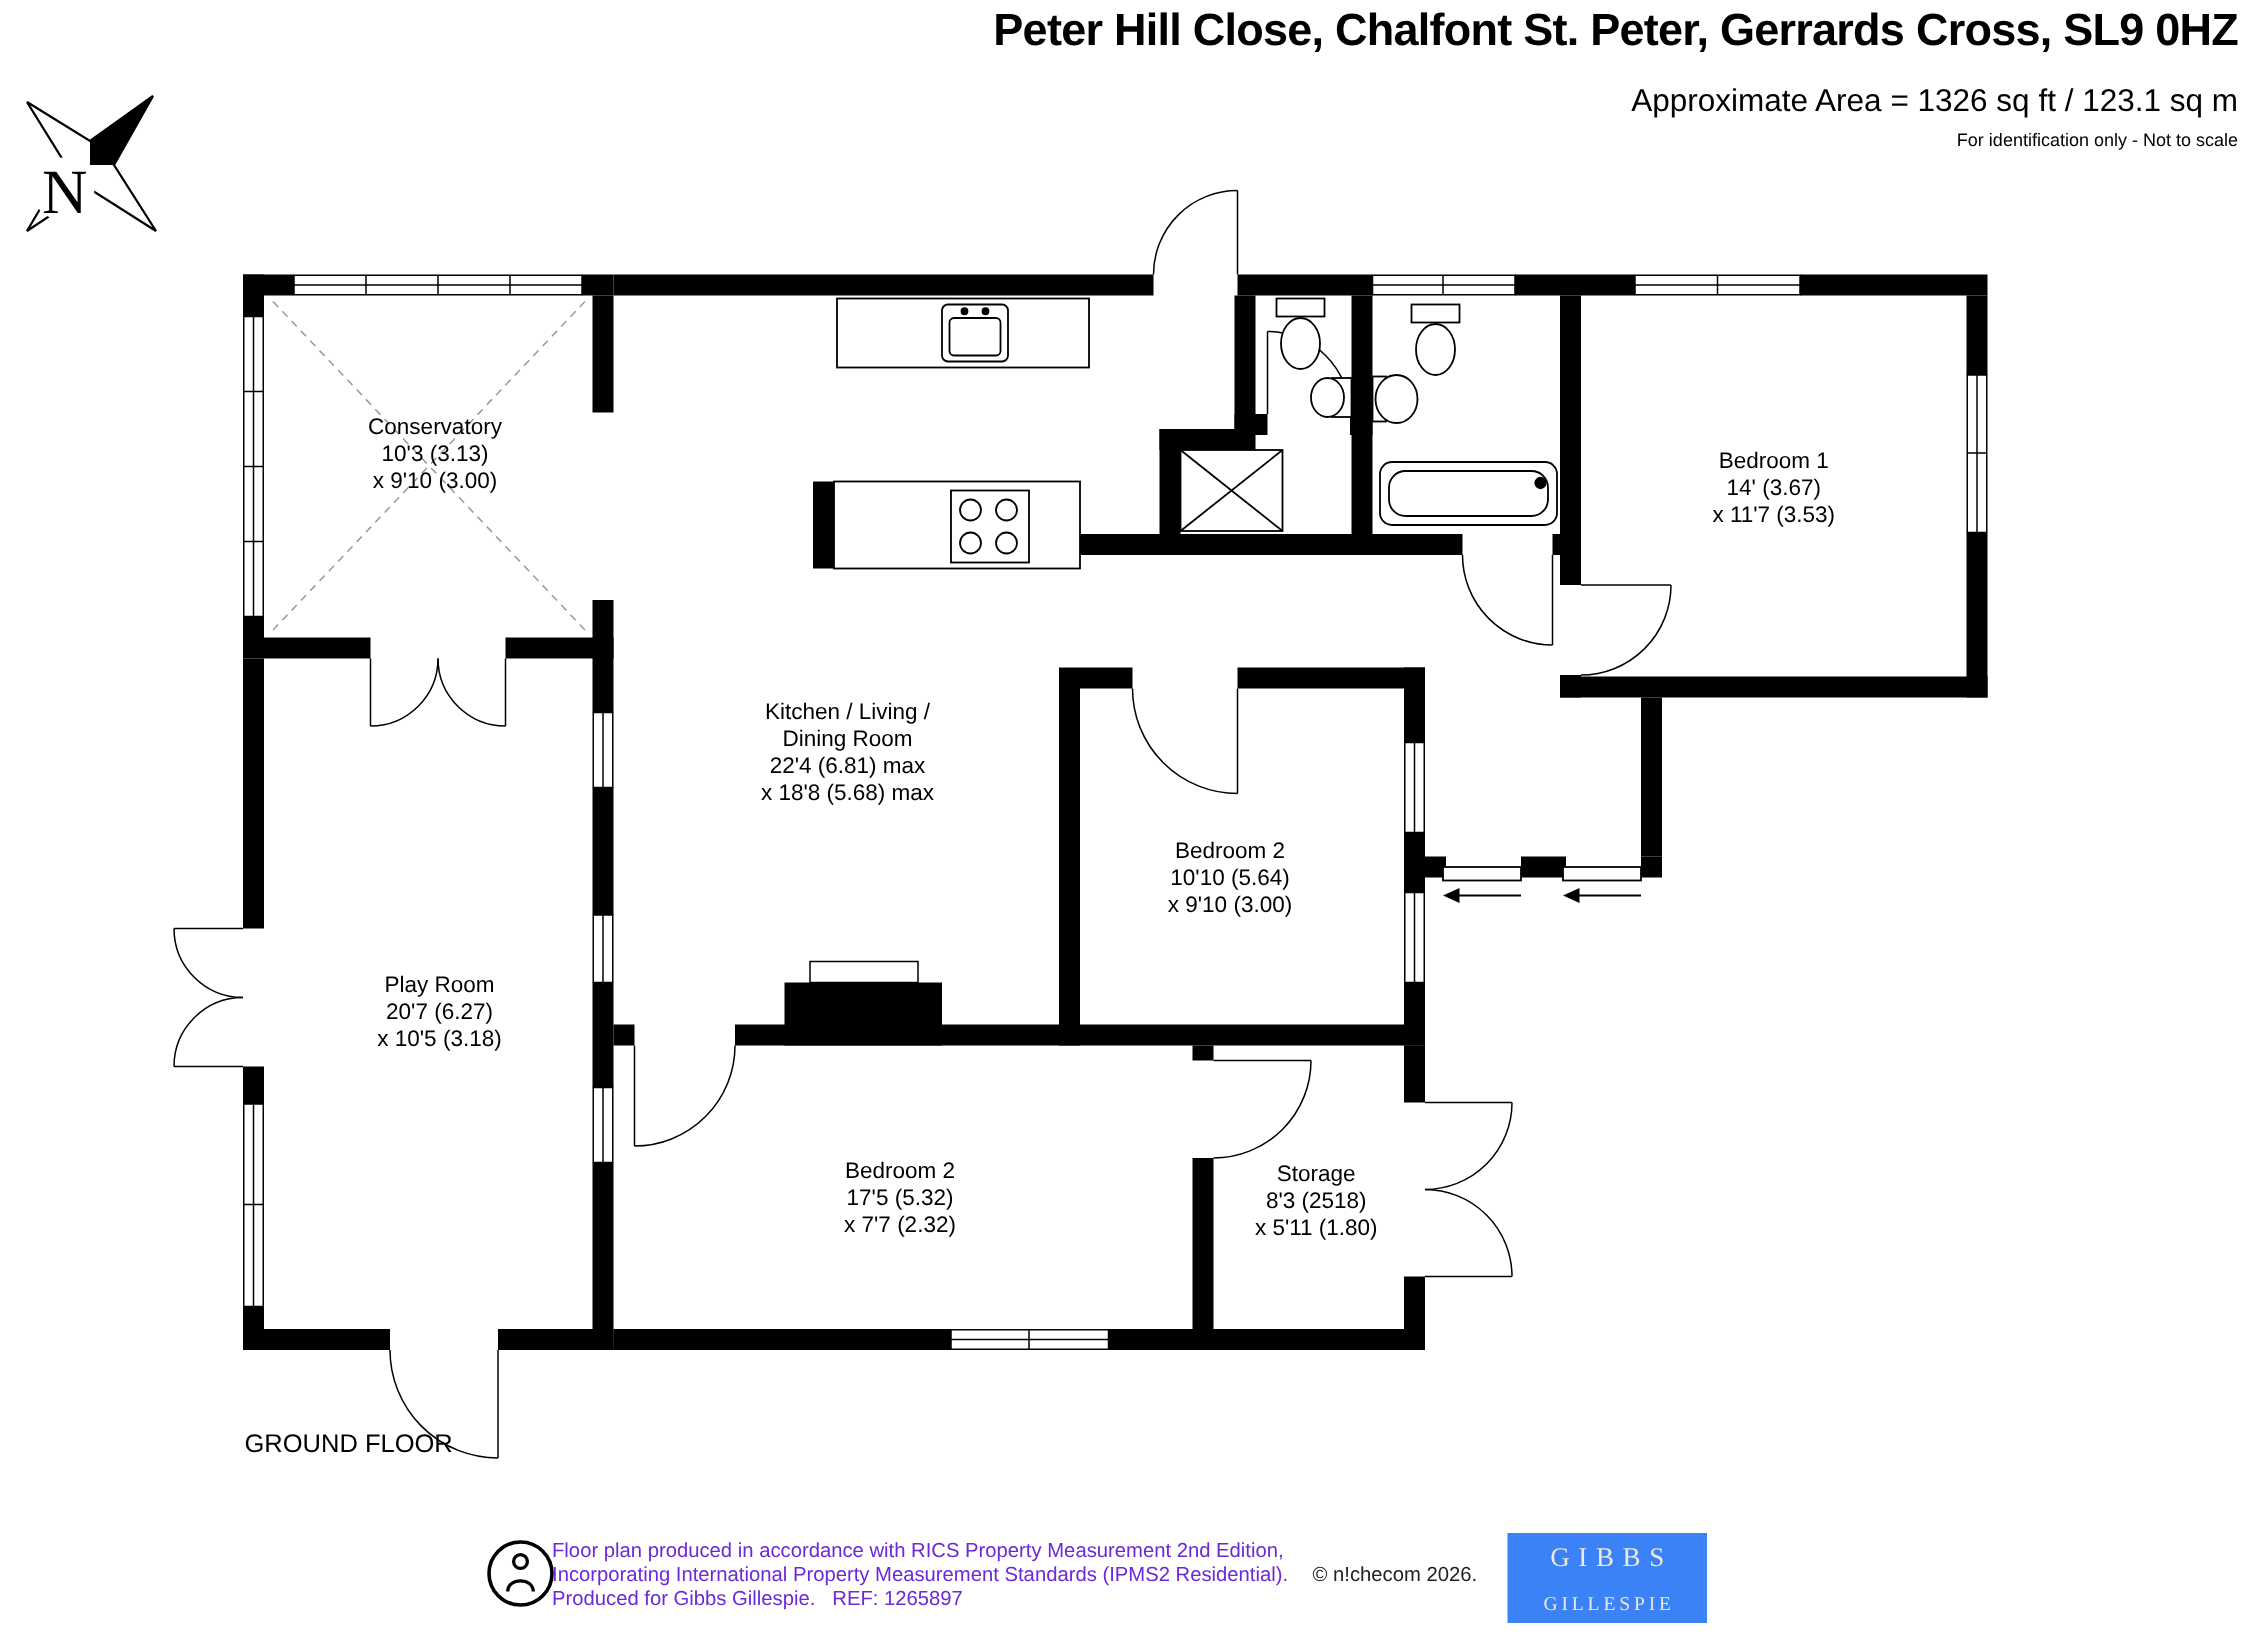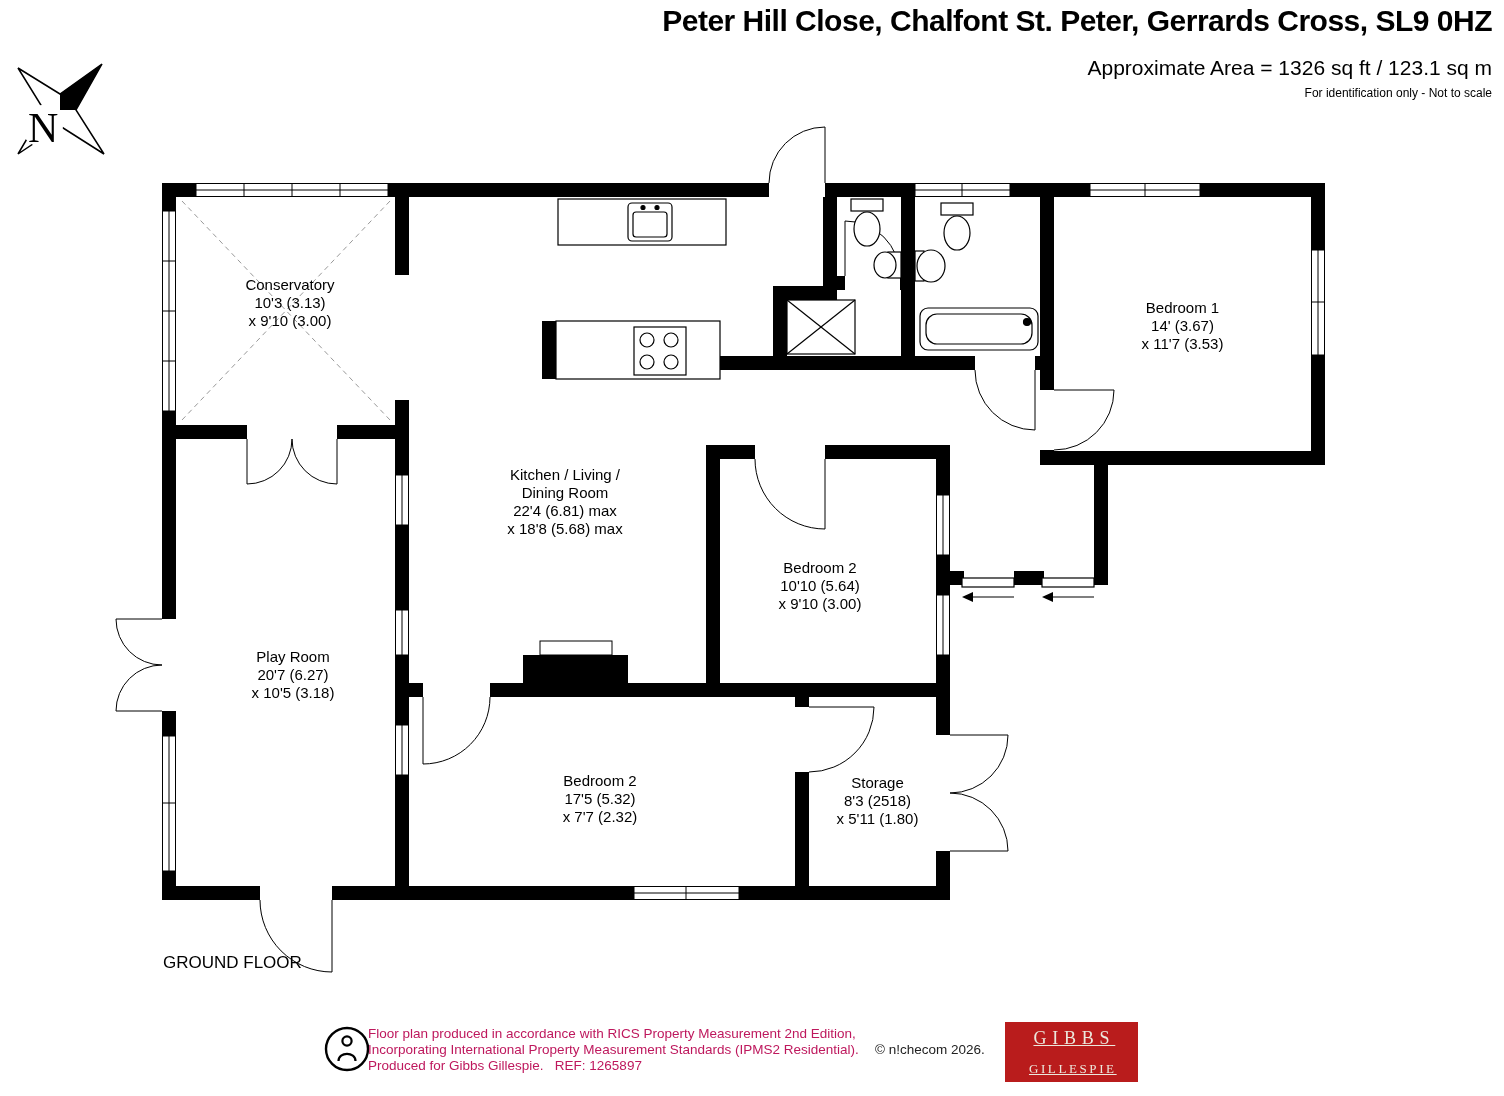--- a/index.html
+++ b/index.html
@@ -5,21 +5,21 @@
   html,body{margin:0;padding:0;background:#fff;}
   body{width:1504px;height:1096px;position:relative;overflow:hidden;
        font-family:"Liberation Sans",sans-serif;color:#000;}
   .abs{position:absolute;}
   .title{top:4px;right:12px;font-size:30px;font-weight:700;letter-spacing:-.5px;text-align:center;}
   .area{top:56px;right:12px;font-size:21px;text-align:left;}
   .disclaimer{top:86px;right:12px;font-size:12px;text-align:left;}
   .room-label{position:absolute;text-align:center;font-size:15px;line-height:18px;}
   .room-label div:first-child{}
   .ground-floor{left:163px;top:953px;font-size:17px;}
-  .footer-line{left:368px;font-size:13.5px;color:#be185d;white-space:pre;}
+  .footer-line{left:368px;font-size:13.5px;color:#6d28d9;white-space:pre;}
   .copyright{left:875px;top:1042px;font-size:13.5px;color:#222;position:absolute;}
   .logo{left:1005px;top:1022px;width:133px;height:60px;display:flex;flex-direction:column;
         align-items:center;justify-content:center;font-family:"Liberation Serif",serif;}
   .logo .l1{font-size:18px;letter-spacing:.32em;margin-left:.32em;}
   .logo .l2{font-size:13px;letter-spacing:.2em;margin-left:.2em;margin-top:12px;}
   svg{display:block;}
 </style>
 </head>
 <body>
 
@@ -333,16 +333,16 @@
 <svg class="abs" style="left:322px;top:1024px" width="50" height="50">
   <circle cx="25" cy="25" r="21" fill="none" stroke="#000" stroke-width="2.4"></circle>
   <circle cx="25" cy="17" r="4.6" fill="none" stroke="#000" stroke-width="2.2"></circle>
   <path d="M 16.5,37 C 16.5,27.5 33.5,27.5 33.5,37" fill="none" stroke="#000" stroke-width="2.2"></path>
 </svg>
 <div class="abs footer-line" style="top:1026px">Floor plan produced in accordance with RICS Property Measurement 2nd Edition,</div>
 <div class="abs footer-line" style="top:1042px">Incorporating International Property Measurement Standards (IPMS2 Residential).</div>
 <div class="abs footer-line" style="top:1058px">Produced for Gibbs Gillespie.   REF: 1265897</div>
 <div class="copyright">© n!checom 2026.</div>
 
-<div class="abs logo" style="background: #b91c1c; color: rgb(236, 232, 221); text-decoration: underline;">
+<div class="abs logo" style="background: #3b82f6; color: rgb(236, 232, 221);">
   <div class="l1">GIBBS</div>
   <div class="l2">GILLESPIE</div>
 </div>
 
 </body></html>

